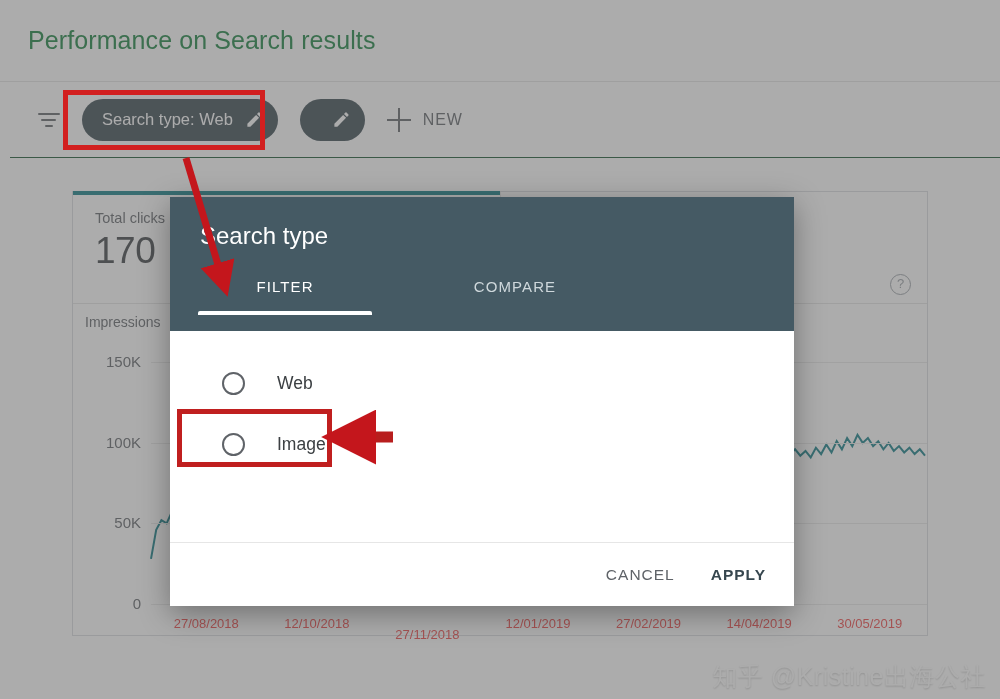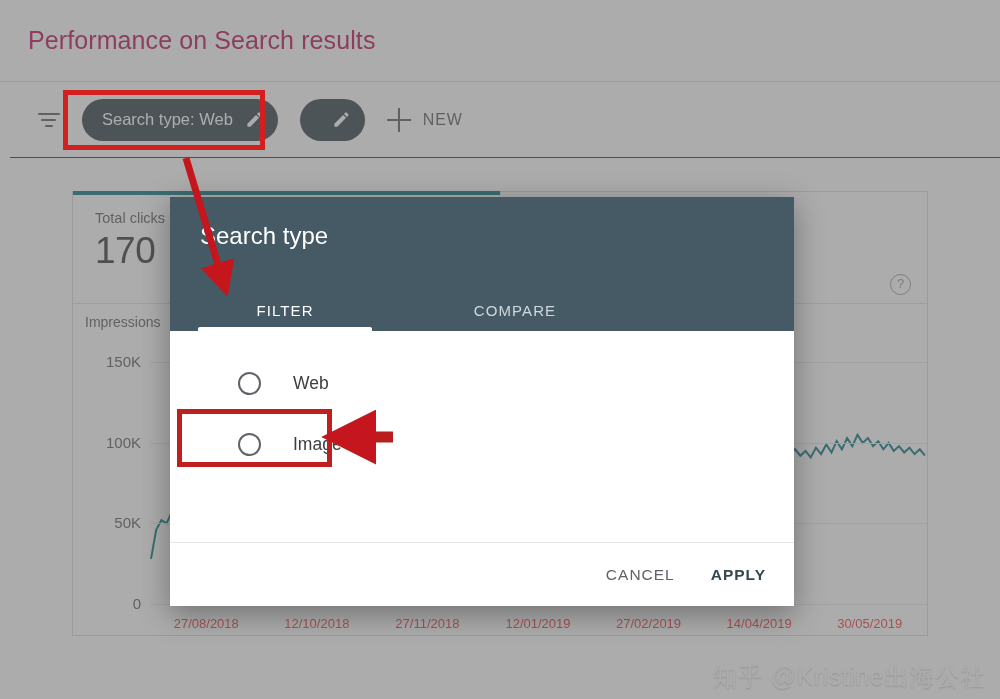--- a/index.html
+++ b/index.html
@@ -13,21 +13,21 @@
 
   
   .page-layer { position: absolute; inset: 0; background: #ffffff; }
 
   .topbar {
     position: absolute; left: 0; top: 0; width: 1000px; height: 82px;
     background: #ffffff; border-bottom: 1px solid #e3e3e3;
     display: flex; align-items: center;
   }
   .page-title {
-    margin-left: 28px; font-size: 25px; color: #be185d;
+    margin-left: 28px; font-size: 25px; color: #15803d;
     font-weight: 400; letter-spacing: .1px;
   }
 
   .filterbar {
     position: absolute; left: 0; top: 82px; width: 1000px; height: 76px;
     background: #ffffff; border-bottom: 1px solid #14532d;
     display: flex; align-items: center; padding-left: 26px; margin-left: 10px;
   }
   .filter-icon { width: 26px; height: 26px; position: relative; margin-right: 20px; flex: none; }
   .filter-icon i {
@@ -95,34 +95,34 @@
     background: #ffffff; box-shadow: 0 8px 28px rgba(0,0,0,.35);
     display: flex; flex-direction: column; overflow: hidden;
   }
   .modal-head {
     background: #455a64; height: 134px; position: relative; flex: none;
   }
   .modal-title {
     position: absolute; left: 30px; top: 25px; color: #ffffff;
     font-size: 24px; font-weight: 400;
   }
-  .tabs { position: absolute; left: 0; bottom: 0; width: 100%; height: 48px; display: flex; align-items: flex-end; }
+  .tabs { position: absolute; left: 0; bottom: 16px; width: 100%; height: 48px; display: flex; }
   .tab {
     width: 230px; text-align: center; color: #ffffff; font-size: 15px;
     letter-spacing: 1.1px; line-height: 40px; cursor: pointer; position: relative;
   }
   .tab.inactive { color: #cfd8dc; }
   .tab .underline {
     position: absolute; left: 28px; right: 28px; bottom: 0; height: 4px;
     background: transparent; border-radius: 2px 2px 0 0;
   }
   .tab.active .underline { background: #ffffff; }
 
   .modal-body { flex: 1; background: #ffffff; padding: 22px 0 0 0; }
-  .opt { display: flex; align-items: center; height: 61px; padding-left: 68px; cursor: pointer; }
+  .opt { display: flex; align-items: center; height: 61px; padding-left: 52px; cursor: pointer; }
   .radio {
     width: 23px; height: 23px; border: 2px solid #5f6368; border-radius: 50%;
     position: relative; flex: none;
   }
   .opt.checked .radio { border-color: #455a64; }
   .opt.checked .radio::after {
     content: ""; position: absolute; left: 4px; top: 4px;
     width: 11px; height: 11px; border-radius: 50%; background: #455a64;
   }
   .opt .olabel { margin-left: 32px; font-size: 17.5px; color: #3c4043; }
@@ -216,21 +216,21 @@
       <div class="gridline" style="top: 58.2857px;"></div>
           <div class="ytick" style="top: 49.2857px; left: 8px;">150K</div>
           <div class="gridline" style="top: 138.857px;"></div>
           <div class="ytick" style="top: 129.857px; left: 8px;">100K</div>
           <div class="gridline" style="top: 219.429px;"></div>
           <div class="ytick" style="top: 210.429px; left: 8px;">50K</div>
           <div class="gridline" style="top: 300px;"></div>
           <div class="ytick" style="top: 291px; left: 8px;">0</div>
           <div class="xtick" style="left: 78.2857px; width: 110px; top: 312px;">27/08/2018</div>
           <div class="xtick" style="left: 188.857px; width: 110px; top: 312px;">12/10/2018</div>
-          <div class="xtick" style="left: 299.429px; width: 110px; top: 312px;">27/11/2018</div>
+          <div class="xtick" style="left: 299.429px; width: 110px; top: 323px;">27/11/2018</div>
           <div class="xtick" style="left: 410px; width: 110px; top: 312px;">12/01/2019</div>
           <div class="xtick" style="left: 520.571px; width: 110px; top: 312px;">27/02/2019</div>
           <div class="xtick" style="left: 631.143px; width: 110px; top: 312px;">14/04/2019</div>
           <div class="xtick" style="left: 741.714px; width: 110px; top: 312px;">30/05/2019</div>
         </div>
     </div>
 
     <div class="watermark">知乎 @Kristine出海公社</div>
   </div>
 

